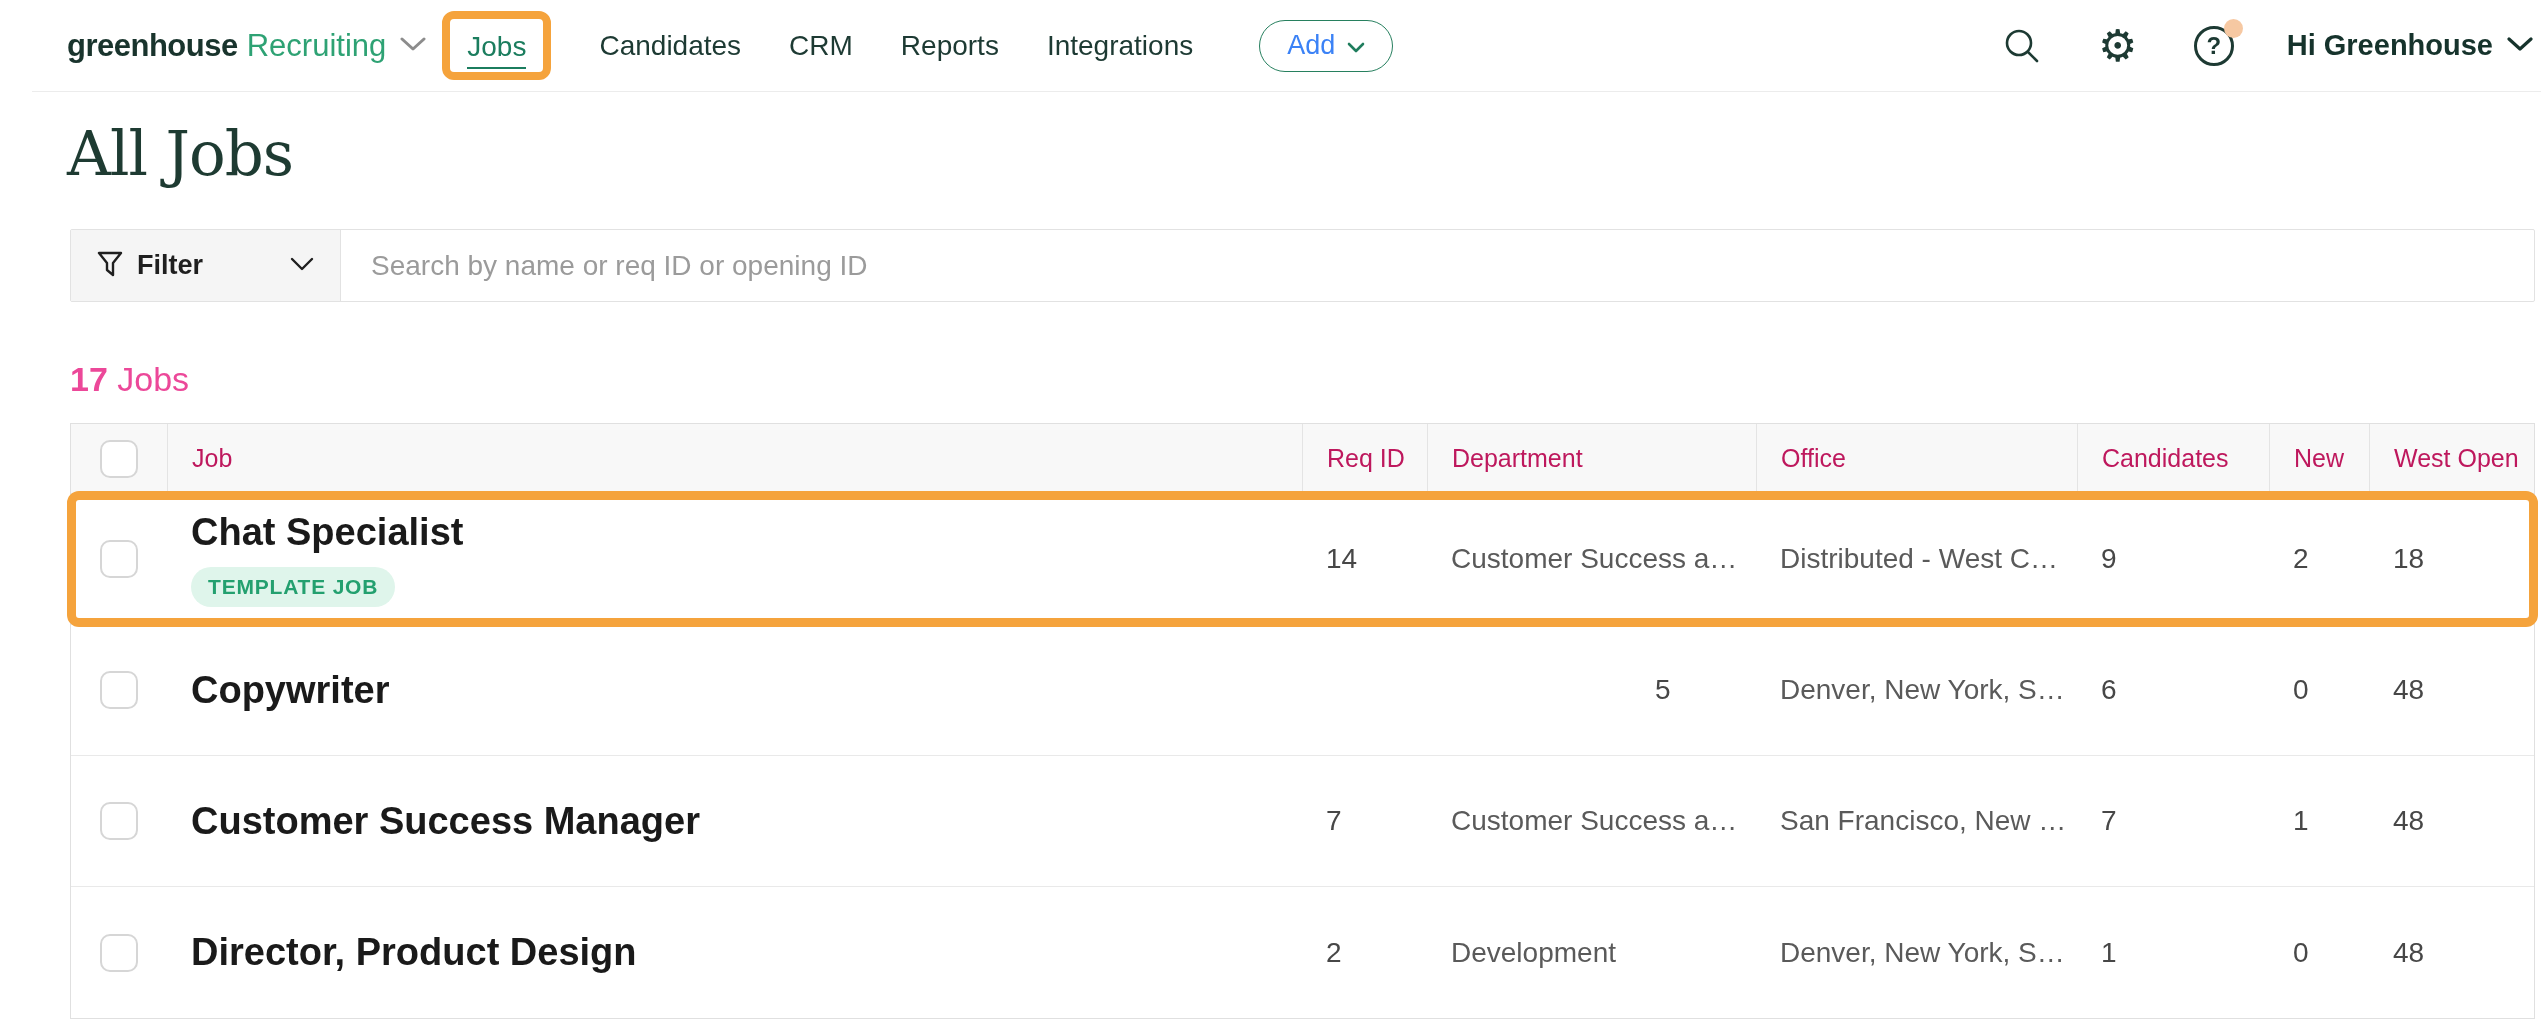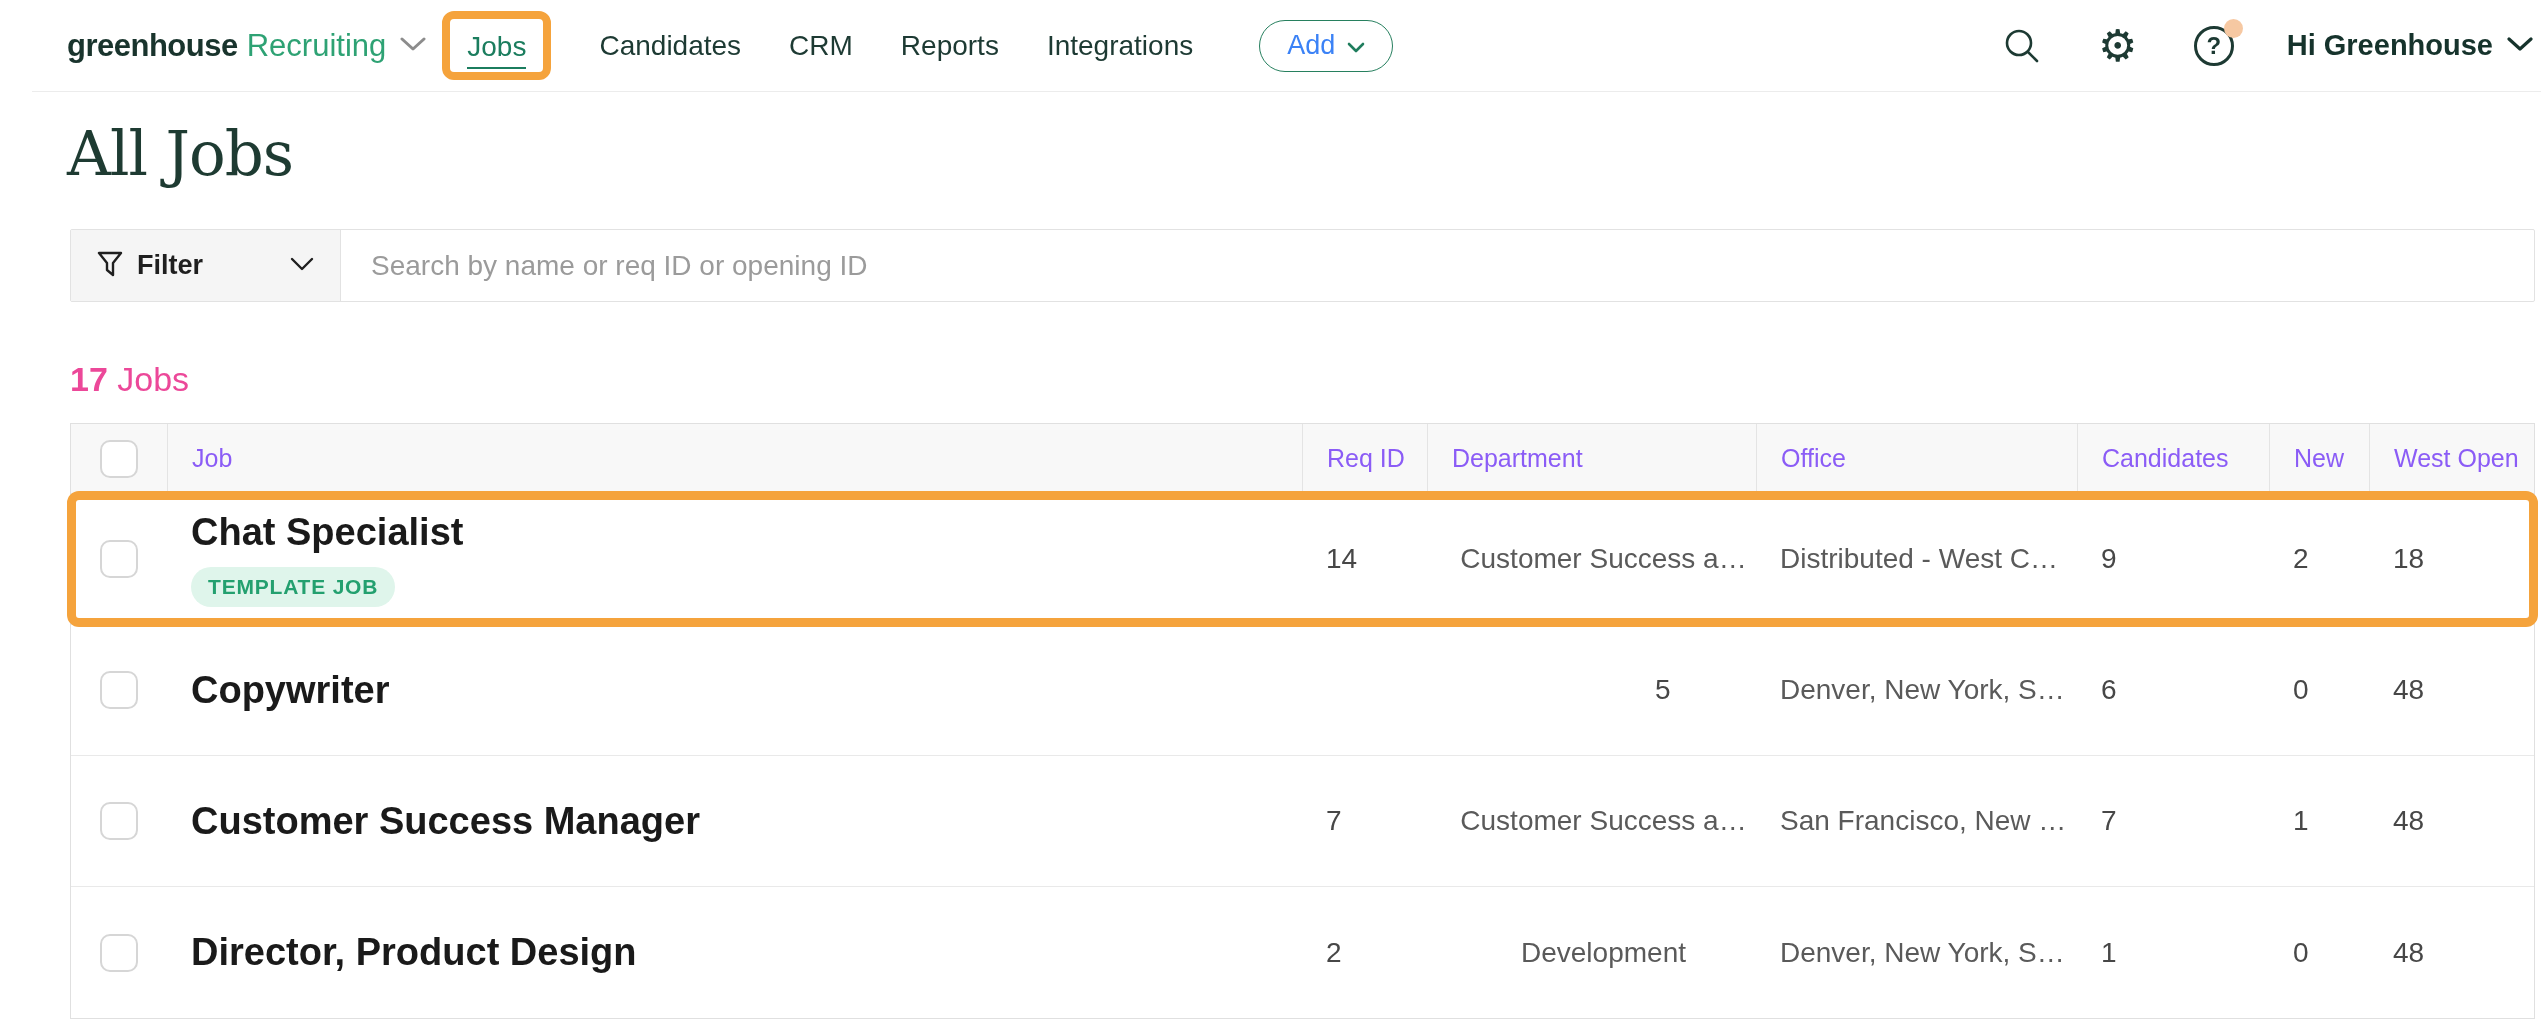--- a/index.html
+++ b/index.html
@@ -41,28 +41,28 @@
   .filter-left .spacer { flex:1; }
   .search-input { flex:1; border:none; outline:none; font-size:28px; color:#333; padding:0 30px; font-family:inherit; background:transparent; }
   .search-input::placeholder { color:#9b9b9b; }
 
   .count-line { margin:58px 0 0 38px; font-size:34px; color:#ec4899; }
   .count-num { font-weight:700; }
 
   
   .jobs-table { margin:24px 38px 0 38px; border:1px solid #e0e0e0; }
   .thead { display:flex; align-items:center; height:70px; background:#f8f8f8; border-bottom:1px solid #e5e5e5; }
-  .th { font-size:25px; color:#8b5cf6; padding-left:24px; white-space:nowrap; overflow:hidden; }
+  .th { font-size:25px; color:#be185d; padding-left:24px; white-space:nowrap; overflow:hidden; }
   .thead > div { height:100%; display:flex; align-items:center; }
   .thead > div + div { border-left:1px solid #e4e4e4; }
 
   .col-check { width:96px; justify-content:center; display:flex; align-items:center; flex:none; }
   .col-job   { flex:1; min-width:0; }
   .col-req   { width:125px; flex:none; }
-  .col-dept  { width:329px; flex:none;text-align:center; }
+  .col-dept  { width:329px; flex:none; }
   .col-office{ width:321px; flex:none; }
   .col-cand  { width:192px; flex:none; }
   .col-new   { width:100px; flex:none; }
   .col-days  { width:165px; flex:none; }
 
   .trow { position:relative; display:flex; align-items:center; height:131px; background:#fff; border-bottom:1px solid #e9e9e9; }
   .trow:last-child { border-bottom:none; }
   .td { font-size:28px; color:#5a5a5a; padding-left:24px; white-space:nowrap; overflow:hidden; }
   .td.num { color:#474747; }
   .job-cell { display:flex; flex-direction:column; justify-content:center; }

